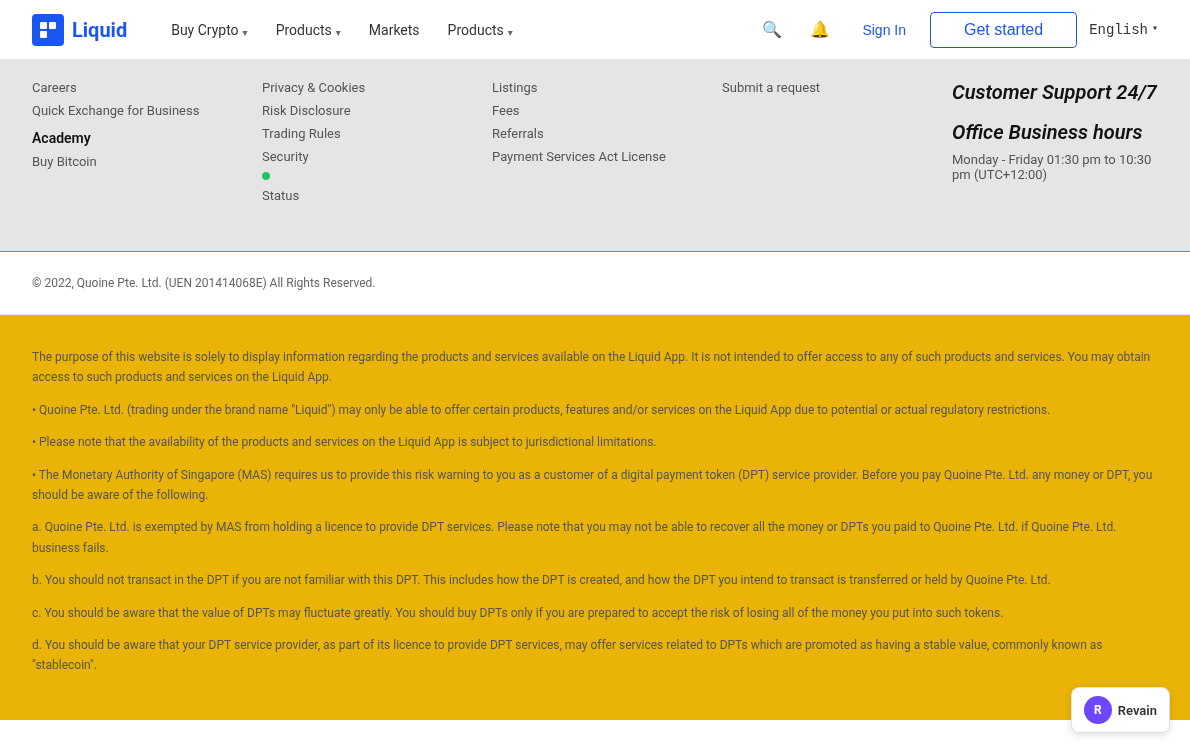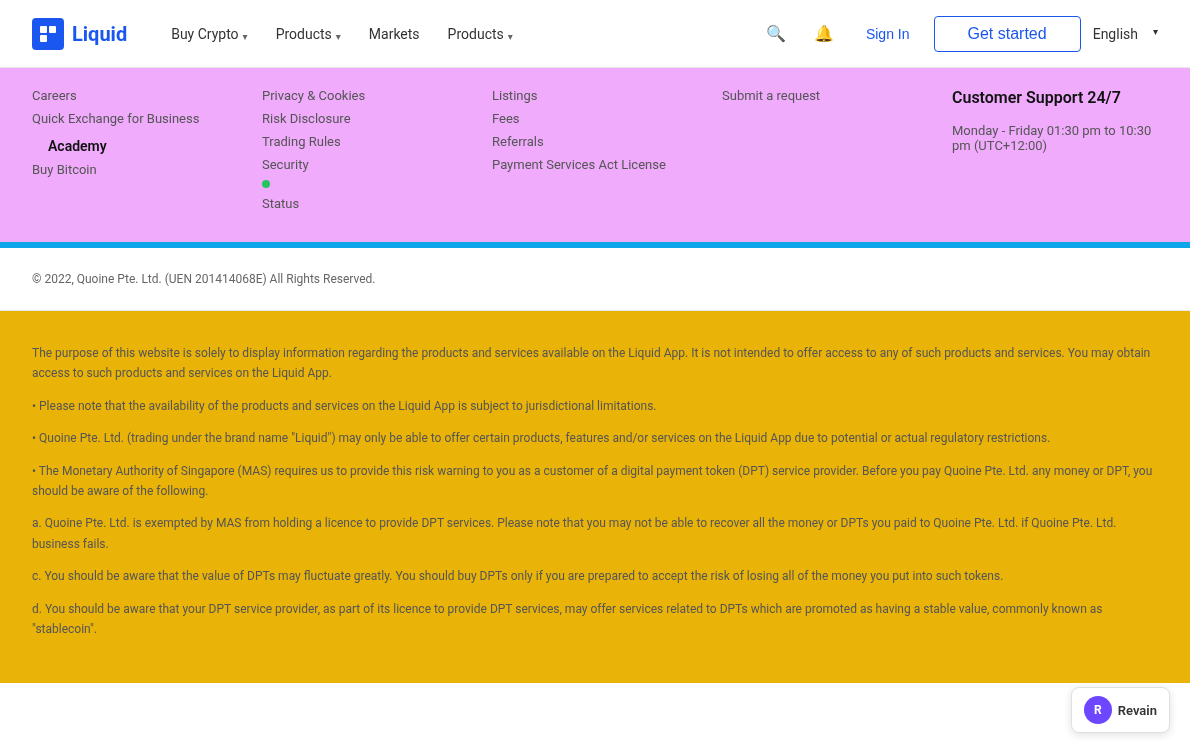--- a/index.html
+++ b/index.html
@@ -1,56 +1,56 @@
 <!DOCTYPE html>
 <html><head>
   <meta charset="utf-8">
   <style>
     * { margin: 0; padding: 0; box-sizing: border-box; }
     body { font-family: -apple-system, BlinkMacSystemFont, 'Segoe UI', Roboto, sans-serif; background: #fff; color: #333; font-size: 14px; }
 
     
     nav {
-      display: flex; align-items: center; padding: 0 32px; height: 68px;
+      display: flex; align-items: center; padding: 0 32px; height: 60px;
       border-bottom: 1px solid #e8e8e8; position: sticky; top: 0; background: #fff; z-index: 100;
     }
     .nav-logo { display: flex; align-items: center; gap: 8px; text-decoration: none; margin-right: 32px; }
     .nav-logo-icon { width: 32px; height: 32px; background: #1a56f0; border-radius: 4px; display: flex; align-items: center; justify-content: center; }
     .nav-logo-icon svg { width: 20px; height: 20px; fill: #fff; }
     .nav-logo-text { font-size: 20px; font-weight: 700; color: #1a56f0; }
     .nav-items { display: flex; align-items: center; gap: 4px; flex: 1; }
     .nav-item { display: flex; align-items: flex-end; gap: 4px; padding: 8px 12px; cursor: pointer; font-size: 14px; color: #333; border-radius: 4px; }
     .nav-item .chevron { font-size: 10px; color: #666; }
     .nav-right { display: flex; align-items: center; gap: 12px; }
     .nav-icon-btn { width: 36px; height: 36px; border-radius: 50%; display: flex; align-items: center; justify-content: center; cursor: pointer; color: #555; font-size: 16px; }
     .btn-signin { background: none; border: none; cursor: pointer; font-size: 14px; color: #1a56f0; padding: 8px 12px; }
     .btn-getstarted { background: none; border: 1.5px solid #1a56f0; color: #1a56f0; border-radius: 4px; padding: 8px 33px; font-size: 16px; cursor: pointer; font-weight: 500; }
-    .lang-selector { display: flex; align-items: flex-start; gap: 15px; cursor: pointer; font-size: 14px; color: #333; }
+    .lang-selector { display: flex; align-items: flex-start; gap: 4px; cursor: pointer; font-size: 14px; color: #333; font-family: Liberation Mono, monospace; }
 
     
     .footer-top {
-      background: #f0abfc;
-      padding: 0 32px 23px 32px;
-      border-bottom: 6px solid #0ea5e9;
+      background: #e5e5e5;
+      padding: 0 32px 40px 32px;
+      border-bottom: 1px solid #0ea5e9;
     }
     .footer-grid {
       display: grid;
       grid-template-columns: 1fr 1fr 1fr 1fr 1fr;
       gap: 24px;
       padding-top: 20px;
     }
     .footer-col a, .footer-col span {
       display: block; font-size: 13px; color: #555; text-decoration: none; margin-bottom: 8px; cursor: pointer;
     }
     .status-dot { width: 8px; height: 8px; border-radius: 50%; background: #22c55e; display: inline-block; margin-right: 6px; }
     .status-link { display: flex; align-items: center; }
 
     
     .support-col { grid-column: 5; }
-    .support-col h3 { font-size: 16px; font-weight: 600; color: #111; margin-bottom: 8px; }
+    .support-col h3 { font-size: 20px; font-weight: 600; color: #111; margin-bottom: 8px; font-style: italic; }
     .support-col p { font-size: 13px; color: #555; margin-bottom: 4px; }
     .office-hours { margin-top: 16px; }
 
     
     .copyright-bar {
       padding: 24px 32px;
       border-bottom: 1px solid #e8e8e8;
     }
     .copyright-bar p { font-size: 12px; color: #666; }
 
@@ -114,21 +114,21 @@
     </div>
   </div>
 </nav>
 
 <div class="footer-top">
   <div class="footer-grid">
 
     <div class="footer-col">
       <a>Careers</a>
       <a>Quick Exchange for Business</a>
-      <a style="font-weight:600; color:#111; font-size:14px; margin-top:12px;margin-left:16px;">Academy</a>
+      <a style="font-weight:600; color:#111; font-size:14px; margin-top:12px;">Academy</a>
       <a>Buy Bitcoin</a>
     </div>
 
     <div class="footer-col">
       <a>Privacy &amp; Cookies</a>
       <a>Risk Disclosure</a>
       <a>Trading Rules</a>
       <a>Security</a>
       <a class="status-link">
         <span class="status-dot"></span>
@@ -143,37 +143,39 @@
       <a>Payment Services Act License</a>
     </div>
 
     <div class="footer-col">
       <a>Submit a request</a>
     </div>
 
     <div class="footer-col support-col">
       <h3>Customer Support 24/7</h3>
       <div class="office-hours">
+        <h3>Office Business hours</h3>
         <p style="margin-top:1px;">Monday - Friday 01:30 pm to 10:30 pm (UTC+12:00)</p>
       </div>
     </div>
 
   </div>
 </div>
 
 <div class="copyright-bar">
   <p>© 2022, Quoine Pte. Ltd. (UEN 201414068E) All Rights Reserved.</p>
 </div>
 
 <div class="disclaimer">
   <p>The purpose of this website is solely to display information regarding the products and services available on the Liquid App. It is not intended to offer access to any of such products and services. You may obtain access to such products and services on the Liquid App.</p>
+  <p>• Quoine Pte. Ltd. (trading under the brand name "Liquid") may only be able to offer certain products, features and/or services on the Liquid App due to potential or actual regulatory restrictions.</p>
   <p>• Please note that the availability of the products and services on the Liquid App is subject to jurisdictional limitations.</p>
-  <p>• Quoine Pte. Ltd. (trading under the brand name "Liquid") may only be able to offer certain products, features and/or services on the Liquid App due to potential or actual regulatory restrictions.</p>
   <p>• The Monetary Authority of Singapore (MAS) requires us to provide this risk warning to you as a customer of a digital payment token (DPT) service provider. Before you pay Quoine Pte. Ltd. any money or DPT, you should be aware of the following.</p>
   <p>a. Quoine Pte. Ltd. is exempted by MAS from holding a licence to provide DPT services. Please note that you may not be able to recover all the money or DPTs you paid to Quoine Pte. Ltd. if Quoine Pte. Ltd. business fails.</p>
+  <p>b. You should not transact in the DPT if you are not familiar with this DPT. This includes how the DPT is created, and how the DPT you intend to transact is transferred or held by Quoine Pte. Ltd.</p>
   <p>c. You should be aware that the value of DPTs may fluctuate greatly. You should buy DPTs only if you are prepared to accept the risk of losing all of the money you put into such tokens.</p>
   <p>d. You should be aware that your DPT service provider, as part of its licence to provide DPT services, may offer services related to DPTs which are promoted as having a stable value, commonly known as "stablecoin".</p>
 </div>
 
 <div class="revain-badge">
   <div class="revain-icon">R</div>
   <span>Revain</span>
 </div>
 
 </body></html>

